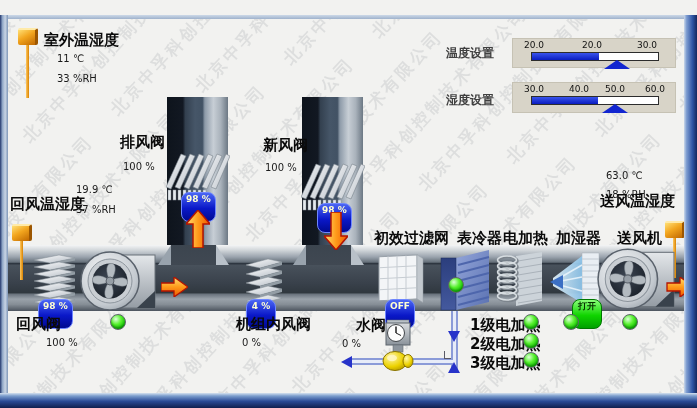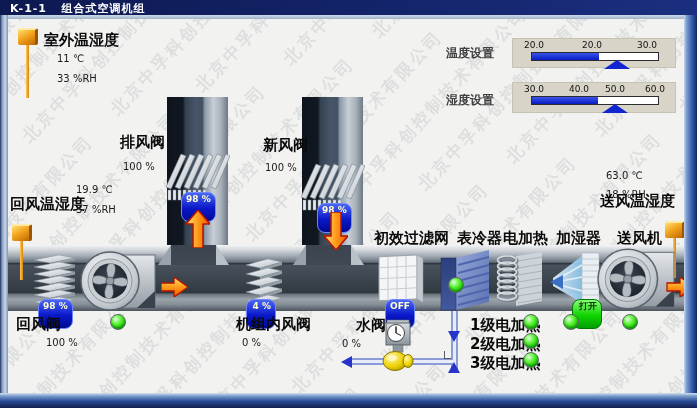--- a/index.html
+++ b/index.html
@@ -32,21 +32,21 @@
     background:linear-gradient(180deg,#f4f5f6 0%,#d0d5d9 8%,#9ba4ae 18%,#66707a 26%,#2e3640 28%,
       #48515b 31%,#39414b 58%,#30383f 72%,#6d7680 75%,#9aa2aa 82%,#868e96 90%,#4c545e 100%);}
   .junction{top:245px;width:45px;height:20px;background:linear-gradient(180deg,#3c454f,#404852);}
   .wedgeL{top:245px;width:0;height:0;border-bottom:20px solid #99a3ad;border-left:13px solid transparent;}
   .wedgeR{top:245px;width:0;height:0;border-bottom:20px solid #b9c1c9;border-right:13px solid transparent;}
   
   .lbl{font-size:15px;font-weight:bold;color:#0a0a0a;white-space:nowrap;}
   .val{font-size:10px;color:#1a1a1a;white-space:nowrap;}
   .red{font-size:12px;font-weight:bold;color:#404040;white-space:nowrap;}
   
-  .badge{height:30px;line-height:13px;min-width:30px;text-align:right;padding:0 4px;
+  .badge{height:30px;line-height:13px;min-width:30px;text-align:center;padding:0 4px;
     border-radius:8px;font-size:9px;font-weight:bold;color:#ffffd0;
     background:linear-gradient(180deg,#4a66f4 0%,#0a18c8 55%,#000a90 100%);
     border:1px solid #6e86ff;box-sizing:border-box;}
   .badge.green{background:linear-gradient(180deg,#8aff7a 0%,#10d400 55%,#00a000 100%);
     border:1px solid #007800;color:#063300;margin-left:20px;}
   
   .light{width:14px;height:14px;border-radius:50%;
     background:radial-gradient(circle at 35% 30%,#dcffd8 0%,#57f12e 40%,#0bba00 80%,#068a00 100%);
     border:1px solid #5d6569;box-shadow:inset 0 -2px 2px rgba(0,90,0,.45);}
   
@@ -136,23 +136,20 @@
   <div id="hduct" class="abs"></div>
   <div class="abs vduct" style="left:167px"></div>
   <div class="abs vduct" style="left:302px"></div>
   <div class="abs junction" style="left:171px"></div>
   <div class="abs junction" style="left:306px"></div>
   <div class="abs wedgeL" style="left:158px"></div>
   <div class="abs wedgeR" style="left:216px"></div>
   <div class="abs wedgeL" style="left:293px"></div>
   <div class="abs wedgeR" style="left:351px"></div>
 
-  <div id="titlebar" class="abs">
-    <span class="t">K-1-1   组合式空调机组</span>
-  </div>
   <div id="substrip" class="abs"></div>
 
   <div class="abs sensor" style="left:18px;top:28px"></div>
   <div class="abs stem" style="left:26px;top:45px;height:53px"></div>
   <div class="abs lbl" style="left:44px;top:31px">室外温湿度</div>
   <div class="abs val" style="left:57px;top:53px">11 ℃</div>
   <div class="abs val" style="left:57px;top:73px">33 %RH</div>
 
   <div class="abs red" style="left:446px;top:45px">温度设置</div>
   <div class="abs sliderpanel" style="left:512px;top:38px;height:30px">

